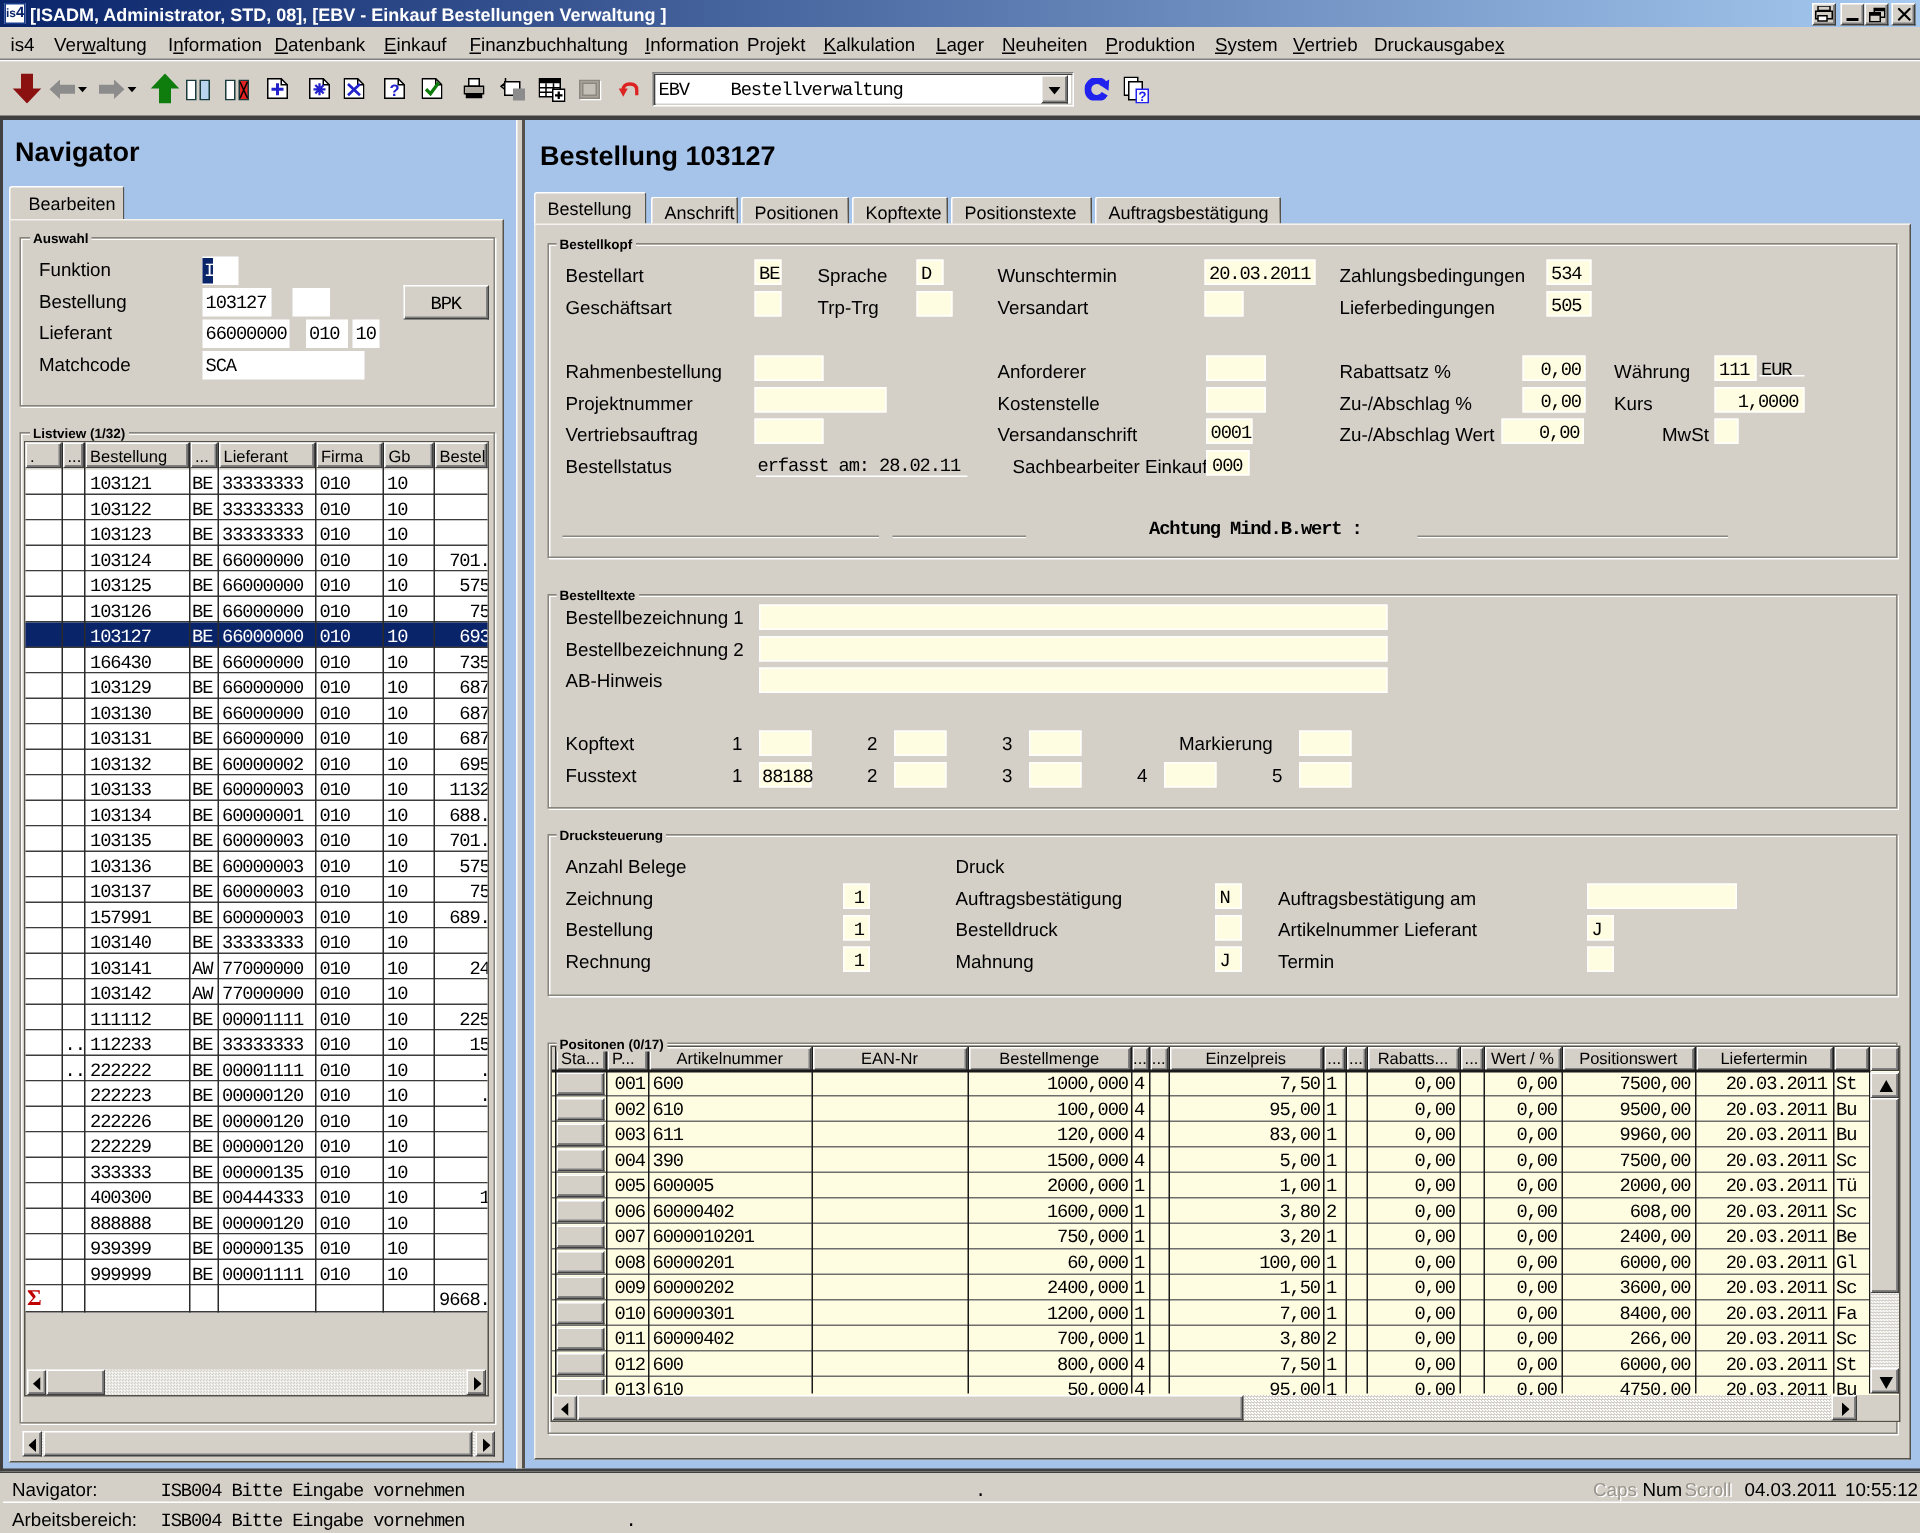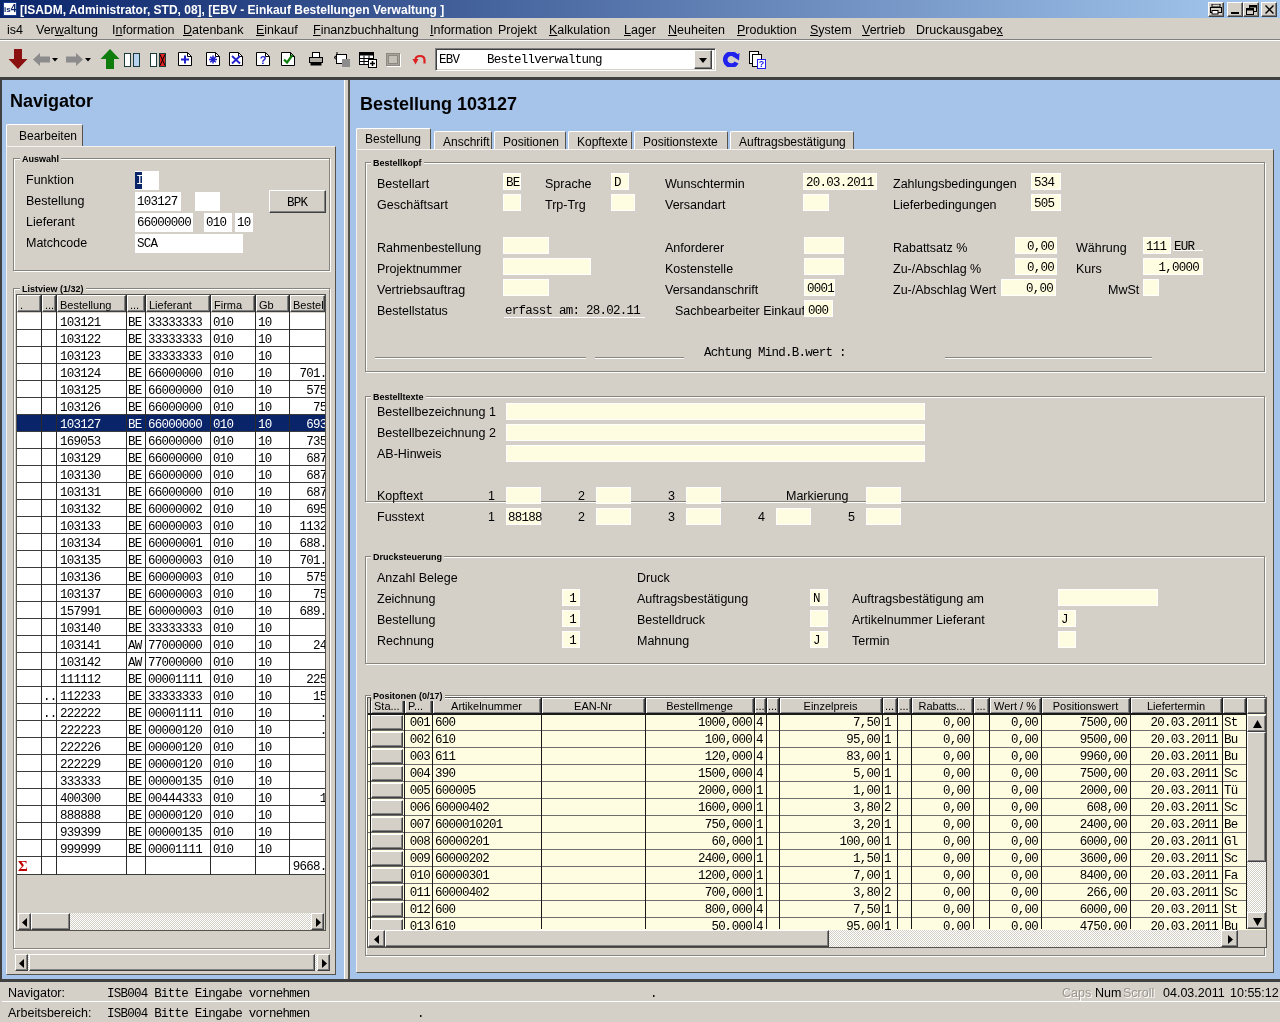--- a/index.html
+++ b/index.html
@@ -269,21 +269,21 @@
 <div class="ab" style="left:17px;top:415px;width:308px;height:17px;background:#0a246a;border-bottom:1px solid #3c3c3c;"></div>
 <div class="ab mono" style="left:60px;top:418px;color:#fff;">103127</div>
 <div class="ab mono" style="left:128px;top:418px;color:#fff;">BE</div>
 <div class="ab mono" style="left:148px;top:418px;color:#fff;">66000000</div>
 <div class="ab mono" style="left:213px;top:418px;color:#fff;">010</div>
 <div class="ab mono" style="left:258px;top:418px;color:#fff;">10</div>
 <div class="ab" style="left:290px;top:418px;width:35px;height:13px;overflow:hidden;">
     <div class="ab mono" style="right:-15px;top:0;color:#fff;">69345</div>
   </div>
 <div class="ab" style="left:17px;top:432px;width:308px;height:17px;background:#fff;border-bottom:1px solid #3c3c3c;"></div>
-<div class="ab mono" style="left:60px;top:435px;color:#000;">169053</div>
+<div class="ab mono" style="left:60px;top:435px;color:#000;">166430</div>
 <div class="ab mono" style="left:128px;top:435px;color:#000;">BE</div>
 <div class="ab mono" style="left:148px;top:435px;color:#000;">66000000</div>
 <div class="ab mono" style="left:213px;top:435px;color:#000;">010</div>
 <div class="ab mono" style="left:258px;top:435px;color:#000;">10</div>
 <div class="ab" style="left:290px;top:435px;width:35px;height:13px;overflow:hidden;">
     <div class="ab mono" style="right:-15px;top:0;color:#000;">73545</div>
   </div>
 <div class="ab" style="left:17px;top:449px;width:308px;height:17px;background:#fff;border-bottom:1px solid #3c3c3c;"></div>
 <div class="ab mono" style="left:60px;top:452px;color:#000;">103129</div>
 <div class="ab mono" style="left:128px;top:452px;color:#000;">BE</div>
@@ -591,25 +591,25 @@
   </div>
 <div class="ab fld" style="left:1143px;top:237px;width:28px;height:17px;"></div>
 <div class="ab mono" style="left:1146px;top:240px;">111</div>
 <div class="ab mono" style="left:1174px;top:240px;">EUR</div>
 <div class="ab" style="left:1173px;top:250px;width:30px;height:1px;background:#fff;"></div>
 <div class="ab fld" style="left:1143px;top:258px;width:60px;height:17px;"></div>
 <div class="ab" style="left:1143px;top:261px;width:60px;height:13px;">
     <div class="ab mono" style="right:4px;top:0">1,0000</div>
   </div>
 <div class="ab fld" style="left:1143px;top:279px;width:16px;height:17px;"></div>
-<div class="ab mono" style="left:704px;top:346px;">Achtung Mind.B.wert :</div>
+<div class="ab mono" style="left:766px;top:346px;font-weight:bold;">Achtung Mind.B.wert :</div>
 <div class="ab" style="left:375px;top:357px;width:211px;height:1px;background:#8a877f;border-bottom:1px solid #fff;height:2px;"></div>
 <div class="ab" style="left:595px;top:357px;width:89px;height:1px;background:#8a877f;border-bottom:1px solid #fff;height:2px;"></div>
 <div class="ab" style="left:945px;top:357px;width:207px;height:1px;background:#8a877f;border-bottom:1px solid #fff;height:2px;"></div>
-<div class="ab grp" style="left:365px;top:396px;width:900px;height:106px;text-align:center;">
+<div class="ab grp" style="left:365px;top:396px;width:900px;height:143px;text-align:center;">
     <div class="glbl" style="left:5px">Bestelltexte</div>
   </div>
 <div class="ab sans" style="left:377px;top:405px;">Bestellbezeichnung 1</div>
 <div class="ab sans" style="left:377px;top:426px;">Bestellbezeichnung 2</div>
 <div class="ab sans" style="left:377px;top:447px;">AB-Hinweis</div>
 <div class="ab fld" style="left:506px;top:403px;width:419px;height:17px;"></div>
 <div class="ab fld" style="left:506px;top:424px;width:419px;height:17px;"></div>
 <div class="ab fld" style="left:506px;top:445px;width:419px;height:17px;"></div>
 <div class="ab sans" style="left:377px;top:489px;">Kopftext</div>
 <div class="ab sans" style="left:377px;top:510px;">Fusstext</div>

